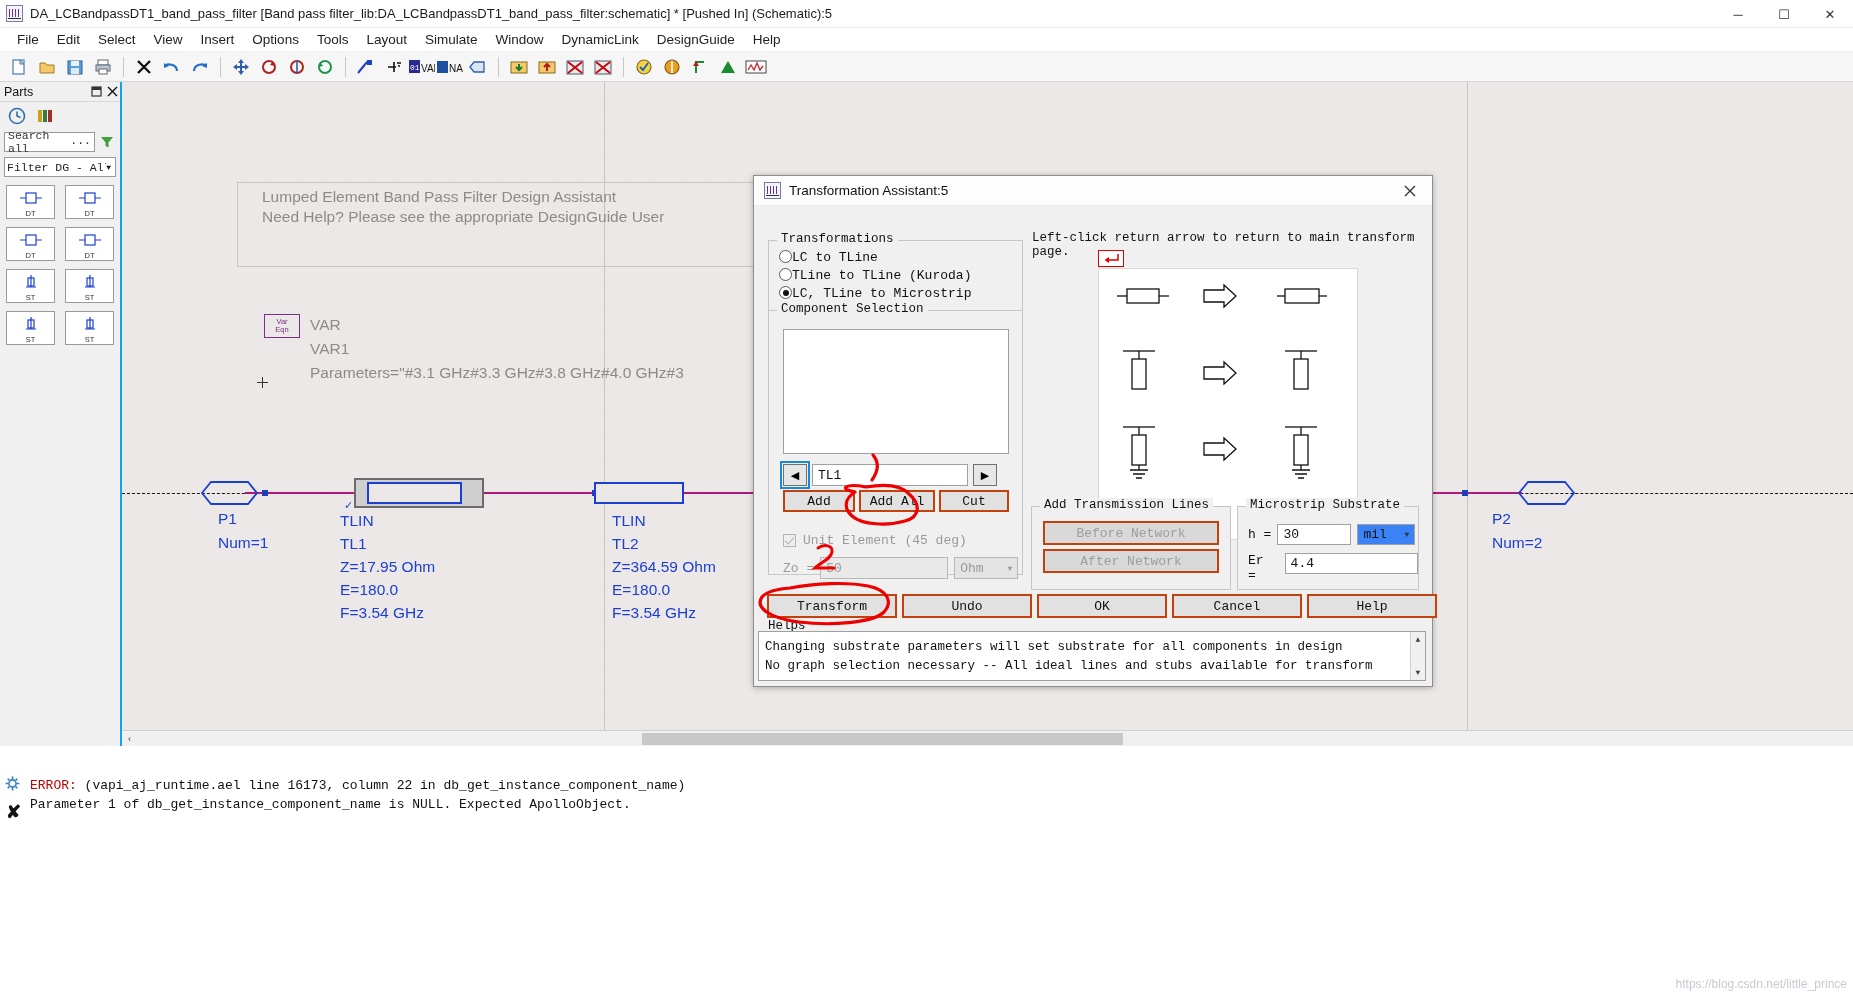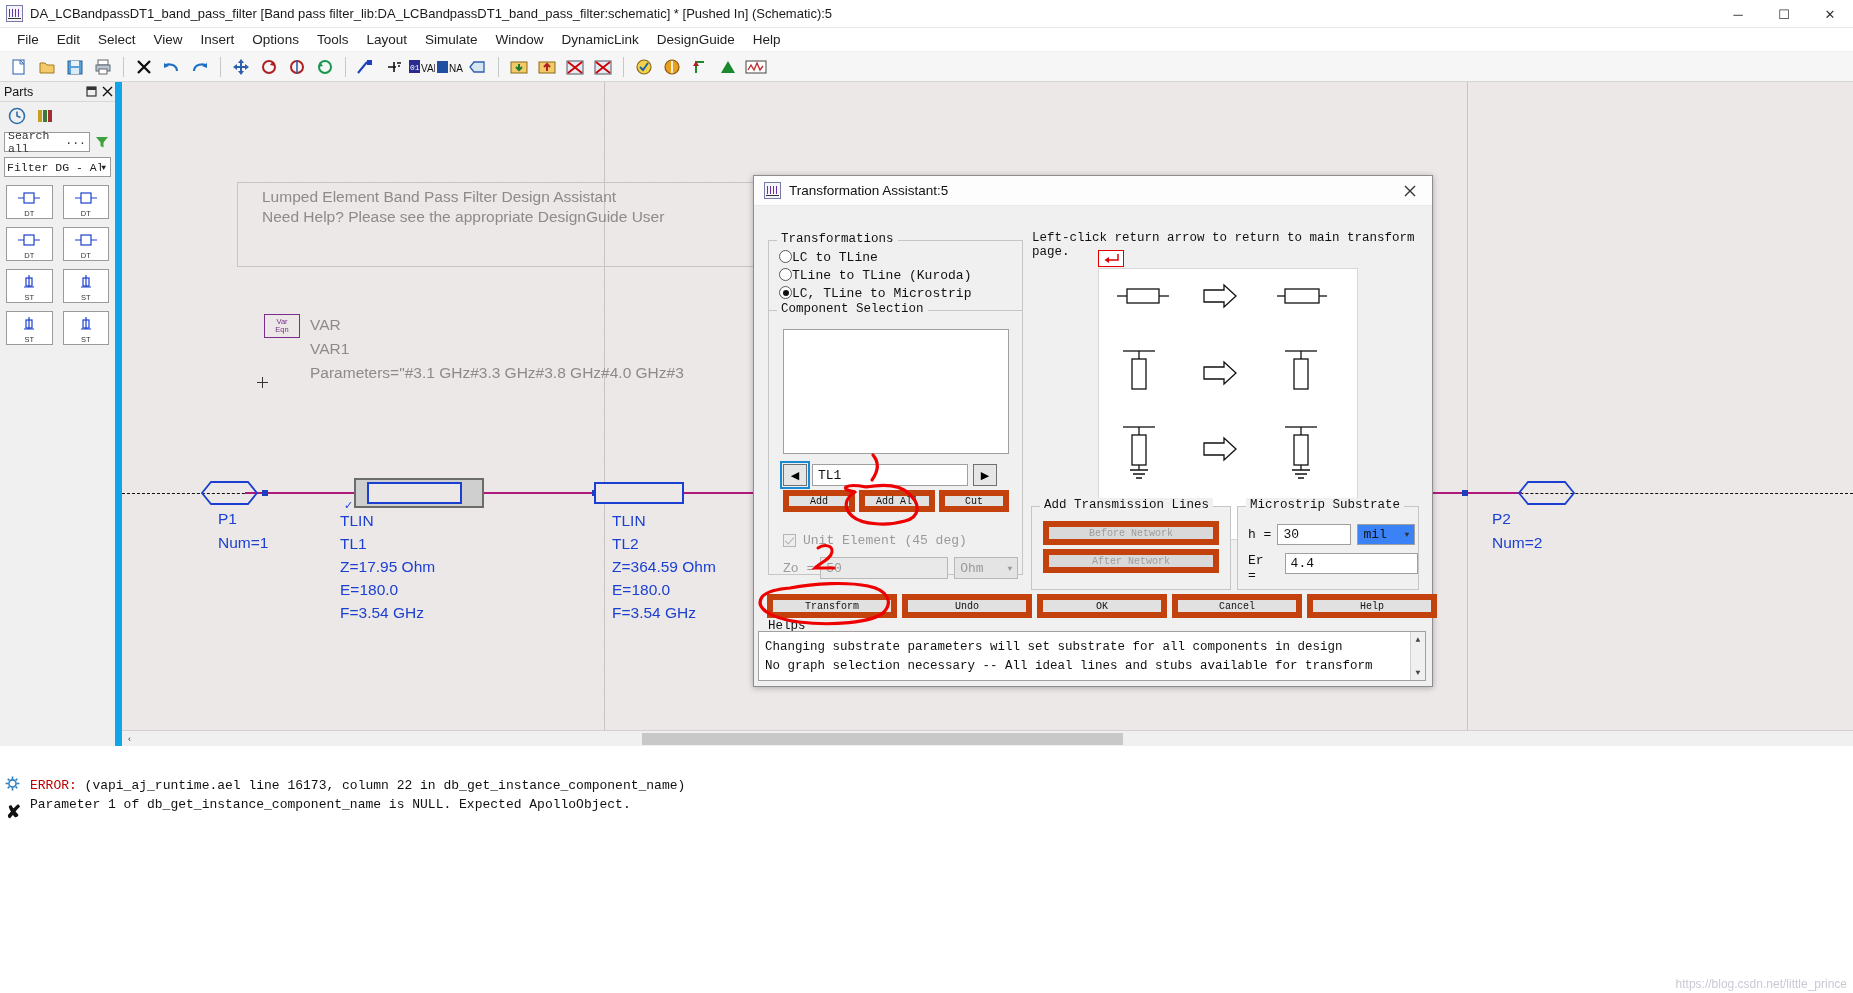--- a/index.html
+++ b/index.html
@@ -67,21 +67,21 @@
   .tb {
     width:26px; height:24px; display:flex; align-items:center; justify-content:center;
     position:relative; flex:none;
   }
   .tb svg { display:block; }
   .tb-sep { width:1px; height:20px; background:#c8c8c8; margin:0 5px; flex:none;}
 
   
   .parts-panel {
     position:absolute; left:0; top:82px; width:122px; height:664px;
-    background:#f0f0f0; border-right:7px solid #0ea5e9;
+    background:#f0f0f0; border-right:2px solid #0ea5e9;
   }
   .parts-head {
     height:20px; display:flex; align-items:center;
     font-size:12.5px; color:#111; padding-left:4px;
     border-bottom:1px solid #d8d8d8;
   }
   .parts-head .sp { flex:1; }
   .pin-ico, .close-ico { width:16px; height:16px; display:flex; align-items:center; justify-content:center; font-size:11px; color:#333; }
   .parts-tabs { height:28px; display:flex; align-items:center; gap:6px; padding:3px 6px; }
   .ptab { width:22px; height:22px; display:flex; align-items:center; justify-content:center; }
@@ -265,23 +265,23 @@
     width:24px; height:22px; border:1px solid #707070; background:#e6e6e6;
     display:flex; align-items:center; justify-content:center;
   }
   .spin-btn.focus { outline:2px solid #1a8ad4; outline-offset:1px; }
   .txtfield {
     border:1px solid #a0a0a0; background:#fff; font-family:"Liberation Mono", monospace;
     font-size:13px; color:#111; display:flex; align-items:center; padding-left:5px;
   }
   .txtfield.dim { background:#e9e9e9; color:#9a9a9a; border-color:#b8b8b8;}
   .btn {
-    border:6px solid #c2410c; background:#e1e1e1;
+    border:2px solid #c2410c; background:#e1e1e1;
     display:flex; align-items:center; justify-content:center;
-    font-family:"Liberation Mono", monospace; font-size:10px; color:#111;
+    font-family:"Liberation Mono", monospace; font-size:13px; color:#111;
   }
   .btn.dim { color:#9d9d9d; background:#d9d9d9; }
   .chk {
     width:13px; height:13px; border:1px solid #b5b5b5; background:#eee;
     position:relative; flex:none;
   }
   .chk.on::after {
     content:""; position:absolute; left:3px; top:0px; width:4px; height:8px;
     border:solid #b0b0b0; border-width:0 1.8px 1.8px 0; transform:rotate(42deg);
   }

